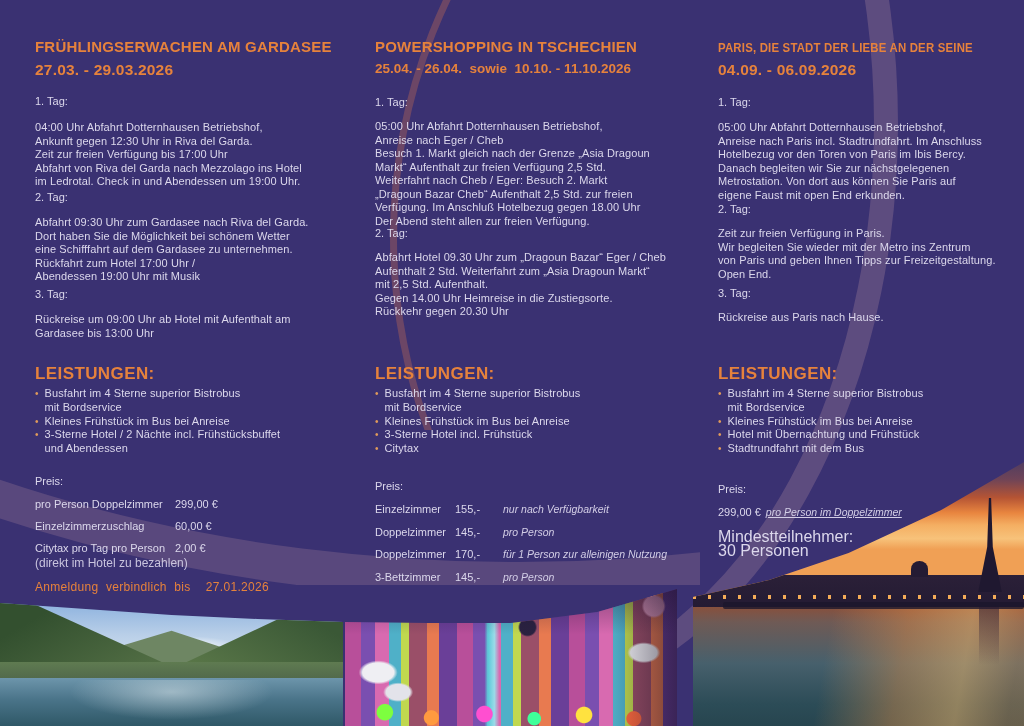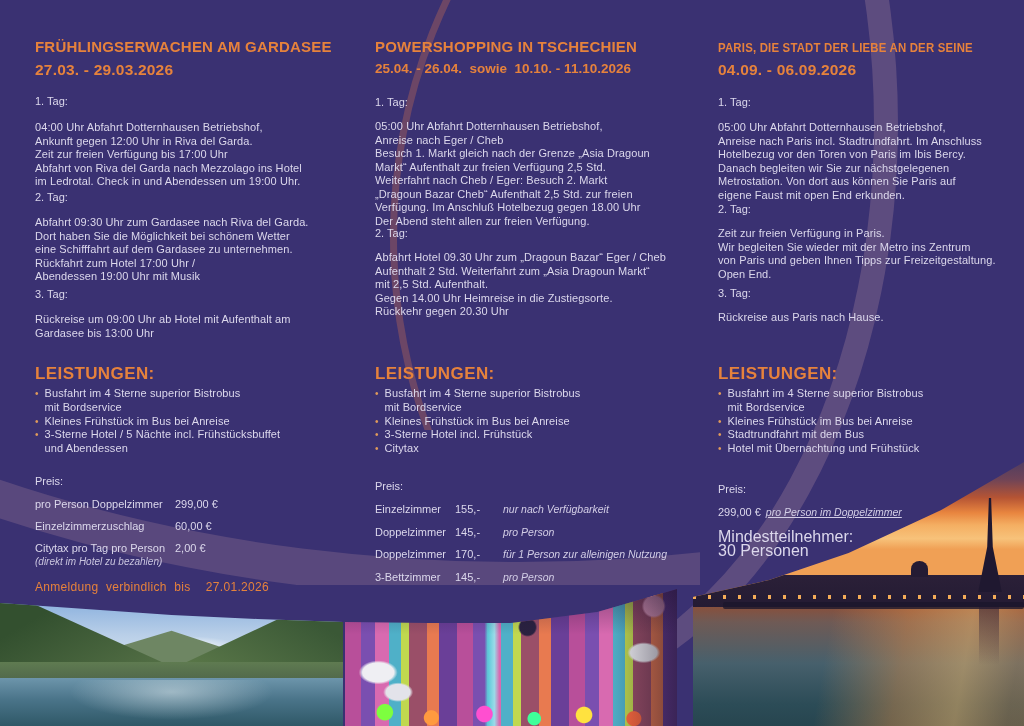--- a/index.html
+++ b/index.html
@@ -92,21 +92,21 @@
   .leist-title{position:absolute;left:0;top:364px;color:#e6823c;font-weight:bold;font-size:17px;letter-spacing:.4px;}
   .bullets{position:absolute;left:0;top:387px;right:0;}
   .bullet{display:flex;align-items:flex-start;color:#dcd8ec;font-size:11px;line-height:13.8px;}
   .bullet::before{content:"•";color:#e09a5a;font-size:10px;line-height:13.8px;margin-right:6px;flex:0 0 auto;}
   .btxt{white-space:pre-line;letter-spacing:.1px;}
   .preis-label{position:absolute;left:0;font-size:11px;color:#dcd8ec;}
   .prices{position:absolute;left:0;right:0;}
   .prow{display:flex;margin-bottom:10px;font-size:11px;color:#dcd8ec;}
   .plabel{flex:0 0 140px;}
   .pval{flex:0 0 auto;}
-  .pnote{font-size:10px;font-style:italic;color:#c9c4de;margin-top:-8px;margin-bottom:6px;}
+  .pnote{font-size:12px;color:#c9c4de;margin-top:-8px;margin-bottom:6px;}
   .rrow{display:flex;margin-bottom:10.5px;font-size:11px;color:#dcd8ec;align-items:baseline;}
   .rlabel{flex:0 0 80px;}
   .rprice{flex:0 0 48px;}
   .rnote{font-size:10.5px;font-style:italic;color:#d3cee6;}
   .anmeldung{position:absolute;left:0;top:580px;color:#e6823c;font-size:12px;word-spacing:4px;letter-spacing:.3px;white-space:pre;}
   .price-line{position:absolute;left:0;top:506px;display:flex;align-items:baseline;font-size:11px;color:#dcd8ec;}
   .price-line .amt{margin-right:5px;}
   .price-line .amt-note{font-size:10.5px;font-style:italic;color:#d3cee6;text-decoration:underline;}
   .minpart{position:absolute;left:0;top:530px;font-size:16px;line-height:14px;color:#dcd8ec;white-space:pre-line;}
 </style>
@@ -150,21 +150,21 @@
     <div class="pr-lights"></div>
     <div class="pr-eiffel"></div>
     <div class="pr-erefl"></div>
   </div>
 
   <section class="col" id="col1">
     <div class="t-title">FRÜHLINGSERWACHEN AM GARDASEE</div>
     <div class="t-dates">27.03. - 29.03.2026</div>
     <div class="tag" style="top:95px">1. Tag:</div>
     <div class="body" style="top:121px">04:00 Uhr Abfahrt Dotternhausen Betriebshof,
-Ankunft  gegen 12:00 Uhr in Riva del Garda.
+Ankunft  gegen 12:30 Uhr in Riva del Garda.
 Zeit zur freien Verfügung bis 17:00 Uhr
 Abfahrt von Riva del Garda nach Mezzolago ins Hotel
 im Ledrotal. Check in und  Abendessen um 19:00 Uhr.</div>
     <div class="tag" style="top:191px">2. Tag:</div>
     <div class="body" style="top:216px">Abfahrt 09:30 Uhr zum Gardasee nach Riva del Garda.
 Dort haben Sie die Möglichkeit bei schönem Wetter
 eine Schifffahrt auf dem  Gardasee  zu unternehmen.
 Rückfahrt zum Hotel 17:00 Uhr  /
 Abendessen 19:00 Uhr mit Musik</div>
     <div class="tag" style="top:288px">3. Tag:</div>
@@ -173,21 +173,21 @@
     <div class="leist-title">LEISTUNGEN:</div>
     <div class="bullets">
       <div class="bullet">
           <span class="btxt">Busfahrt im 4 Sterne superior Bistrobus
 mit Bordservice</span>
         </div>
       <div class="bullet">
           <span class="btxt">Kleines Frühstück im Bus bei Anreise</span>
         </div>
       <div class="bullet">
-          <span class="btxt">3-Sterne Hotel  /   5 Nächte incl. Frühstücksbuffet
+          <span class="btxt">3-Sterne Hotel  /   2 Nächte incl. Frühstücksbuffet
 und Abendessen</span>
         </div>
     </div>
     <div class="preis-label" style="top:475px">Preis:</div>
     <div class="prices" style="top:498px">
       <div class="prow">
         <span class="plabel">pro Person Doppelzimmer</span>
         <span class="pval">299,00 €</span>
       </div>
       <div class="prow">
@@ -282,24 +282,24 @@
     <div class="leist-title">LEISTUNGEN:</div>
     <div class="bullets">
       <div class="bullet">
           <span class="btxt">Busfahrt im 4 Sterne superior Bistrobus
 mit Bordservice</span>
         </div>
       <div class="bullet">
           <span class="btxt">Kleines Frühstück im Bus bei Anreise</span>
         </div>
       <div class="bullet">
+          <span class="btxt">Hotel mit Übernachtung und Frühstück</span>
+        </div>
+      <div class="bullet">
           <span class="btxt">Stadtrundfahrt mit dem Bus</span>
-        </div>
-      <div class="bullet">
-          <span class="btxt">Hotel mit Übernachtung und Frühstück</span>
         </div>
     </div>
     <div class="preis-label" style="top:483px">Preis:</div>
     <div class="price-line">
       <span class="amt">299,00 €</span>
       <span class="amt-note">pro Person im Doppelzimmer</span>
     </div>
     <div class="minpart">Mindestteilnehmer:
 30 Personen</div>
   </section>

